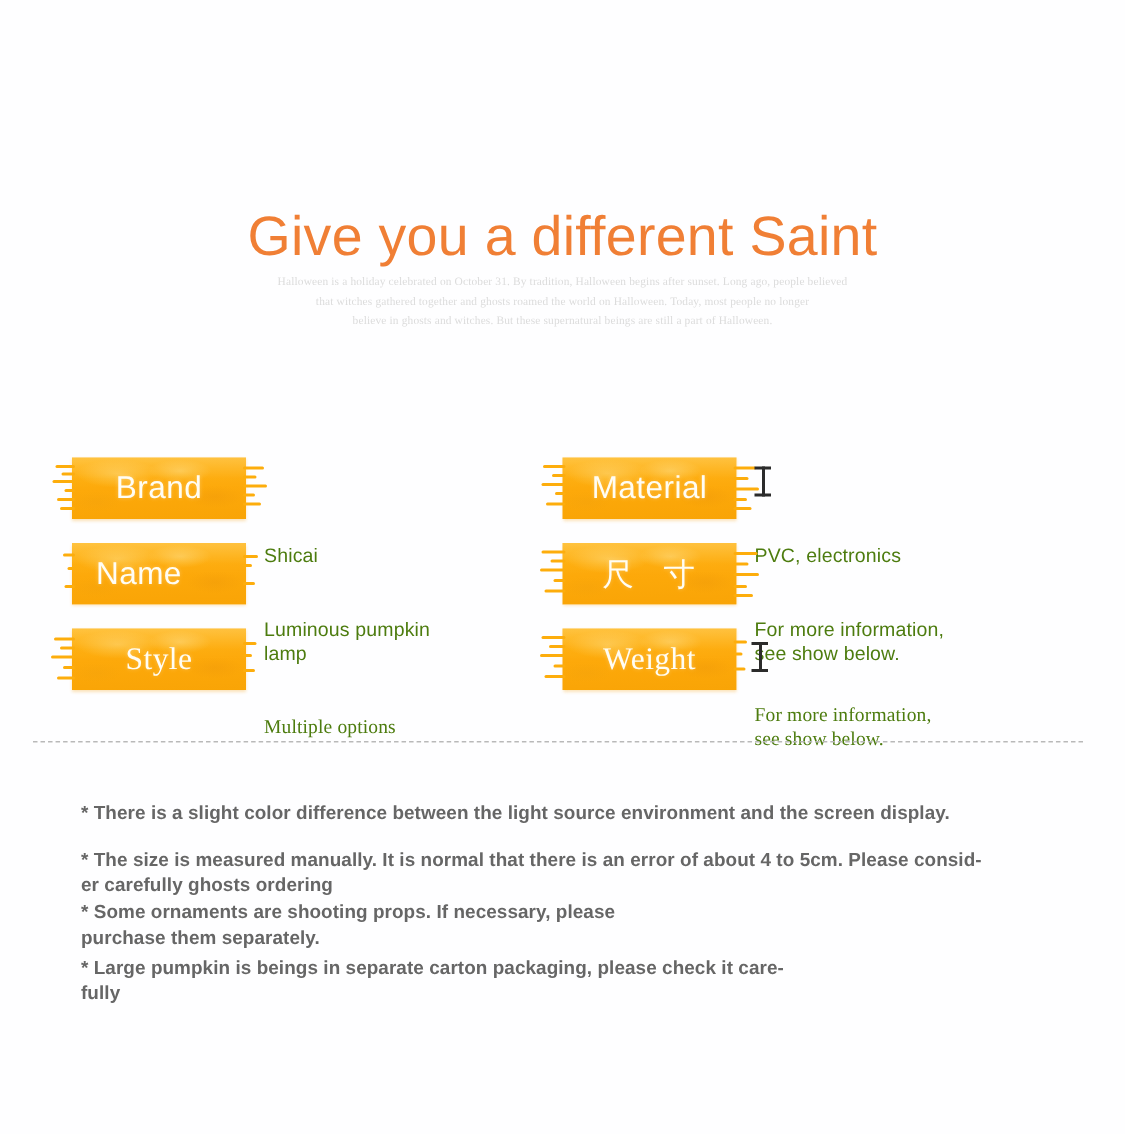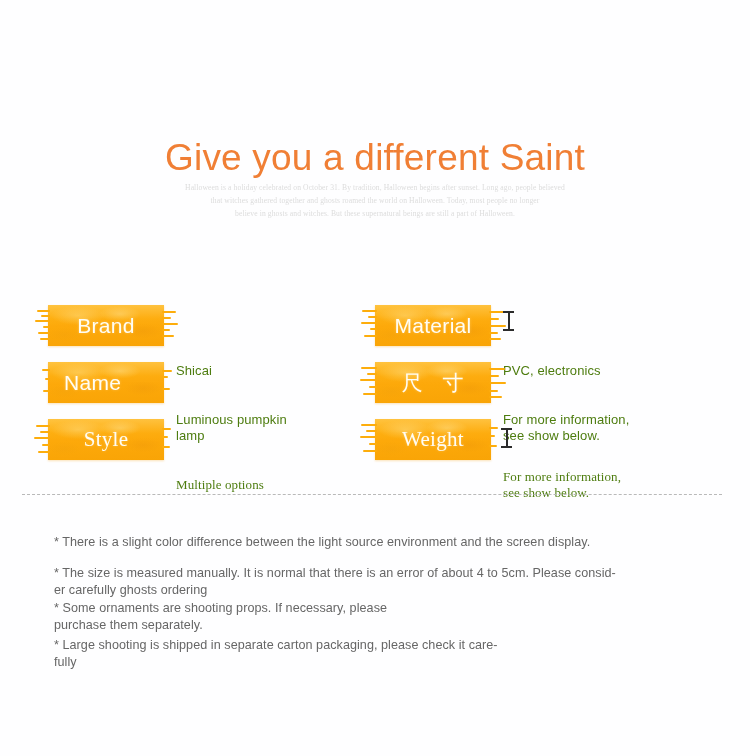--- a/index.html
+++ b/index.html
@@ -184,21 +184,21 @@
     left: 54px;
     top: 534px;
     width: 660px;
   }
   .note {
     color: #666666;
     font-size: 12.6px;
     line-height: 1.32;
     letter-spacing: 0.05px;
   }
-  .note .nline { display: block; }
+  .note .nline { display: block; font-weight: bold; }
   #note-0 { position: absolute; top: 0;   width: 640px; }
   #note-1 { position: absolute; top: 31px; width: 640px; }
   #note-2 { position: absolute; top: 66px; width: 640px; }
   #note-3 { position: absolute; top: 103px; width: 640px; }
 </style>
 </head>
 <body>
 
 <div id="hero-title">Give you a different Saint</div>
 
@@ -372,17 +372,17 @@
     <span class="nline">* The size is measured manually. It is normal that there is an error of about 4 to 5cm. Please consid-</span>
     <span class="nline">er carefully ghosts ordering</span>
   </div>
 
   <div class="note" id="note-2">
     <span class="nline">* Some ornaments are shooting props. If necessary, please</span>
     <span class="nline">purchase them separately.</span>
   </div>
 
   <div class="note" id="note-3">
-    <span class="nline">* Large shooting is shipped in separate carton packaging, please check it care-</span>
+    <span class="nline">* Large pumpkin is beings in separate carton packaging, please check it care-</span>
     <span class="nline">fully</span>
   </div>
 
 </div>
 
 </body></html>

